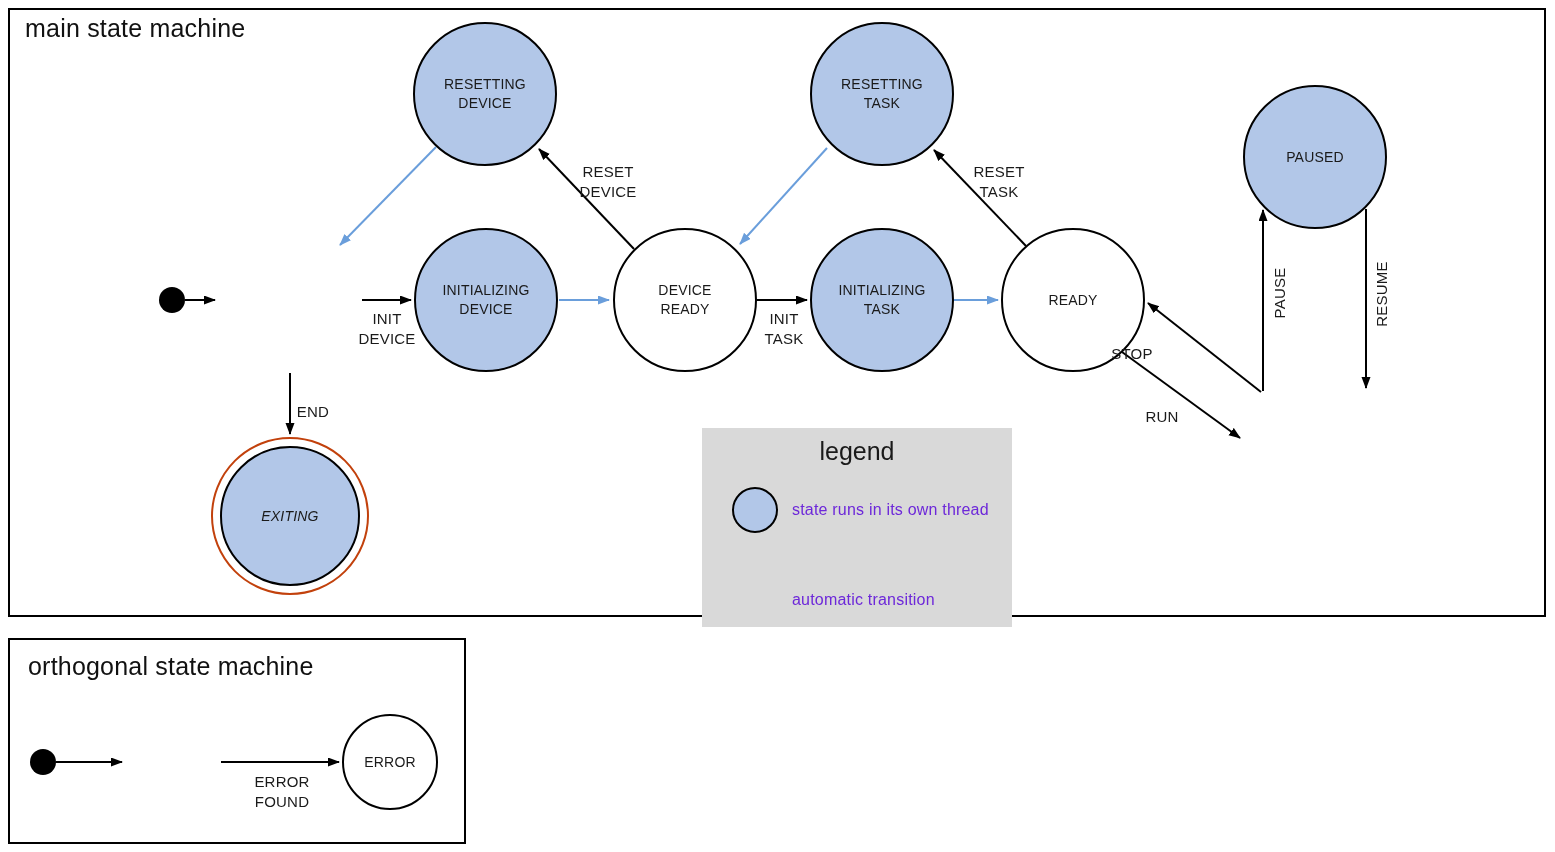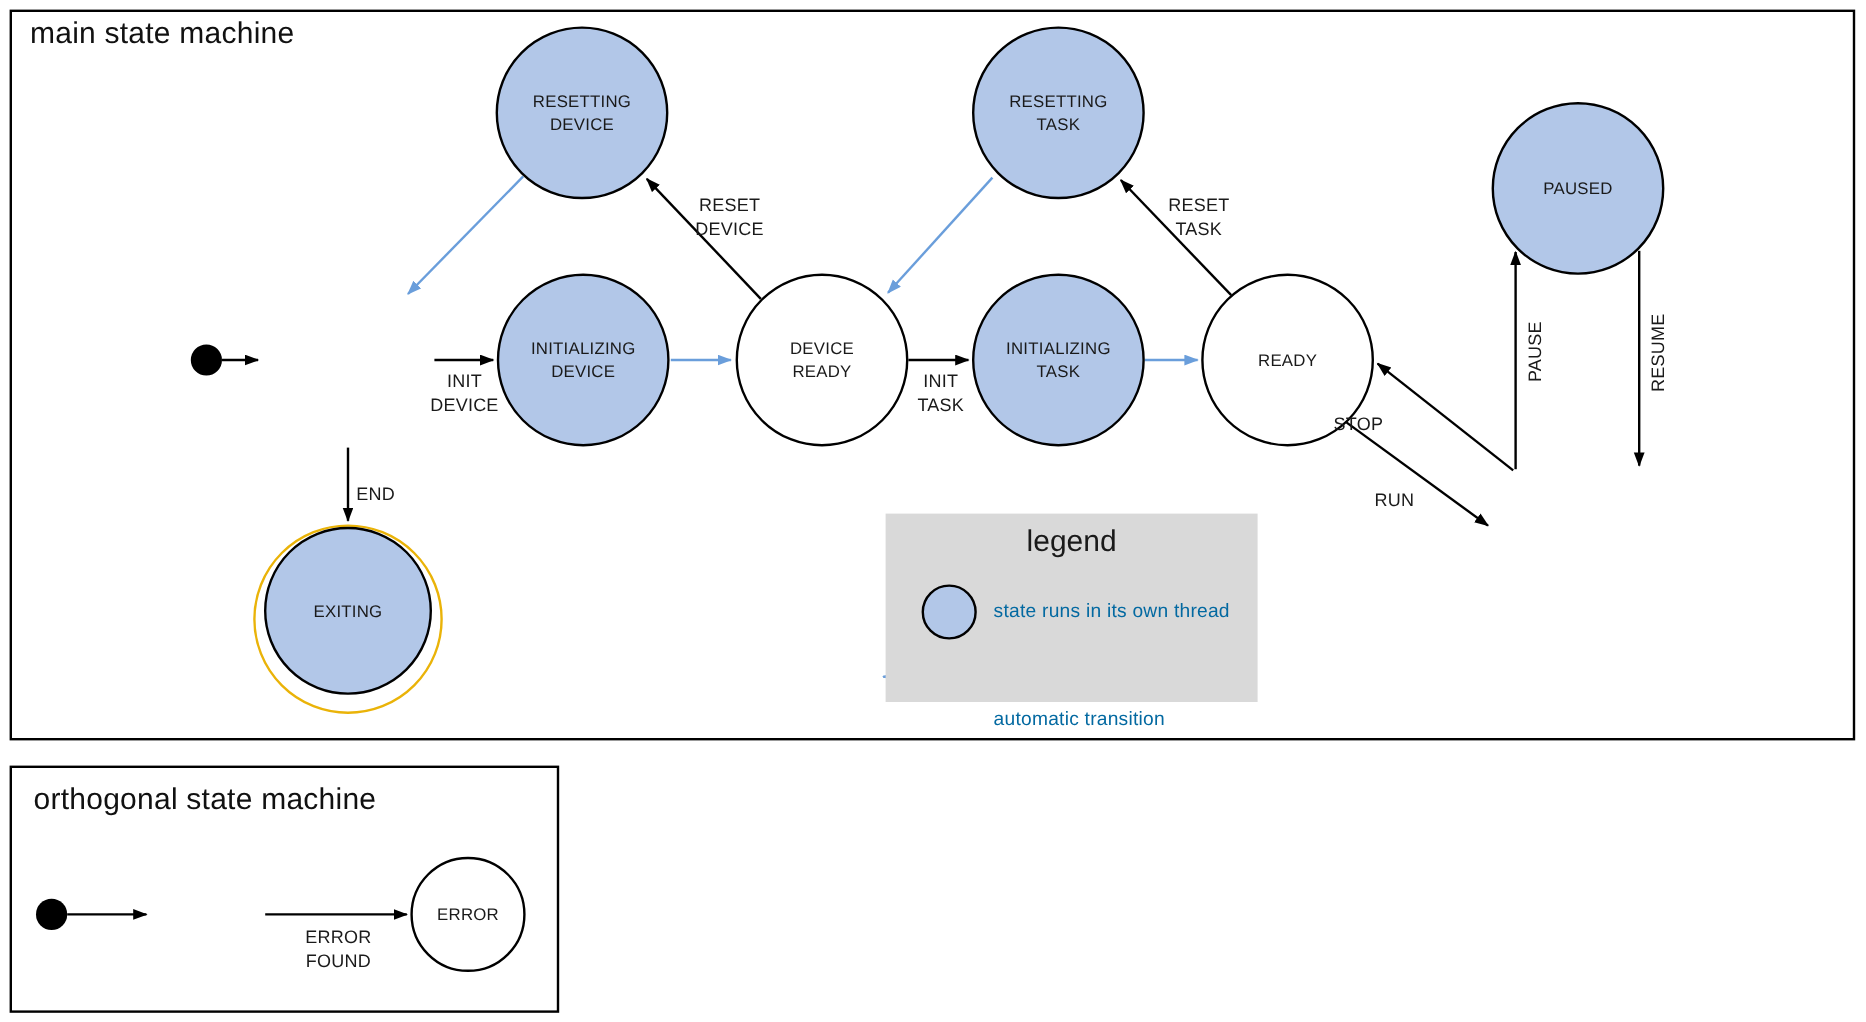--- a/index.html
+++ b/index.html
@@ -17,45 +17,45 @@
   .state{
     position:absolute;border:2px solid #000;border-radius:50%;
     display:flex;align-items:center;justify-content:center;
     text-align:center;white-space:pre-line;
     font-size:14px;line-height:1.35;letter-spacing:0.2px;
     box-sizing:border-box;color:#1a1a1a;
   }
   .state.threaded{background:#b2c7e8;}
   .state.plain{background:#ffffff;}
   .final-outer{
-    position:absolute;border:2px solid #eab308;border-radius:50%;
+    position:absolute;border:2px solid #c2410c;border-radius:50%;
     background:#ffffff;box-sizing:border-box;
-    display:flex;align-items:flex-start;justify-content:center;
+    display:flex;align-items:center;justify-content:center;font-style:italic;
   }
   .final-inner{
     width:140px;height:140px;border:2px solid #000;border-radius:50%;
     background:#b2c7e8;box-sizing:border-box;
     display:flex;align-items:center;justify-content:center;
     text-align:center;font-size:14px;letter-spacing:0.2px;
   }
   .dot{position:absolute;background:#000;border-radius:50%;width:26px;height:26px;}
   .tlabel{
     position:absolute;transform:translate(-50%,-50%);
     text-align:center;white-space:pre-line;
     font-size:15px;line-height:1.3;letter-spacing:0.2px;color:#1a1a1a;
   }
   .tlabel.rot{transform:translate(-50%,-50%) rotate(-90deg);}
-  .legend{position:absolute;left:738px;top:428px;width:310px;height:157px;background:#d9d9d9;}
+  .legend{position:absolute;left:702px;top:428px;width:310px;height:199px;background:#d9d9d9;}
   .legend-title{position:absolute;left:0;top:9px;width:100%;text-align:center;font-size:25px;}
   .legend-row{position:absolute;display:flex;align-items:center;}
   .legend-swatch-circle{
     width:46px;height:46px;border:2px solid #000;border-radius:50%;
     background:#b2c7e8;box-sizing:border-box;
   }
-  .legend-text{font-size:16px;letter-spacing:0.2px;color:#0369a1;}
+  .legend-text{font-size:16px;letter-spacing:0.2px;color:#6d28d9;}
 </style>
 </head>
 <body>
 
 <div id="canvas">
 
   <div class="panel" style="left:8px;top:8px;width:1538px;height:609px;"></div>
   <div class="panel" style="left:8px;top:638px;width:458px;height:206px;"></div>
 
   <svg id="arrow-layer">

